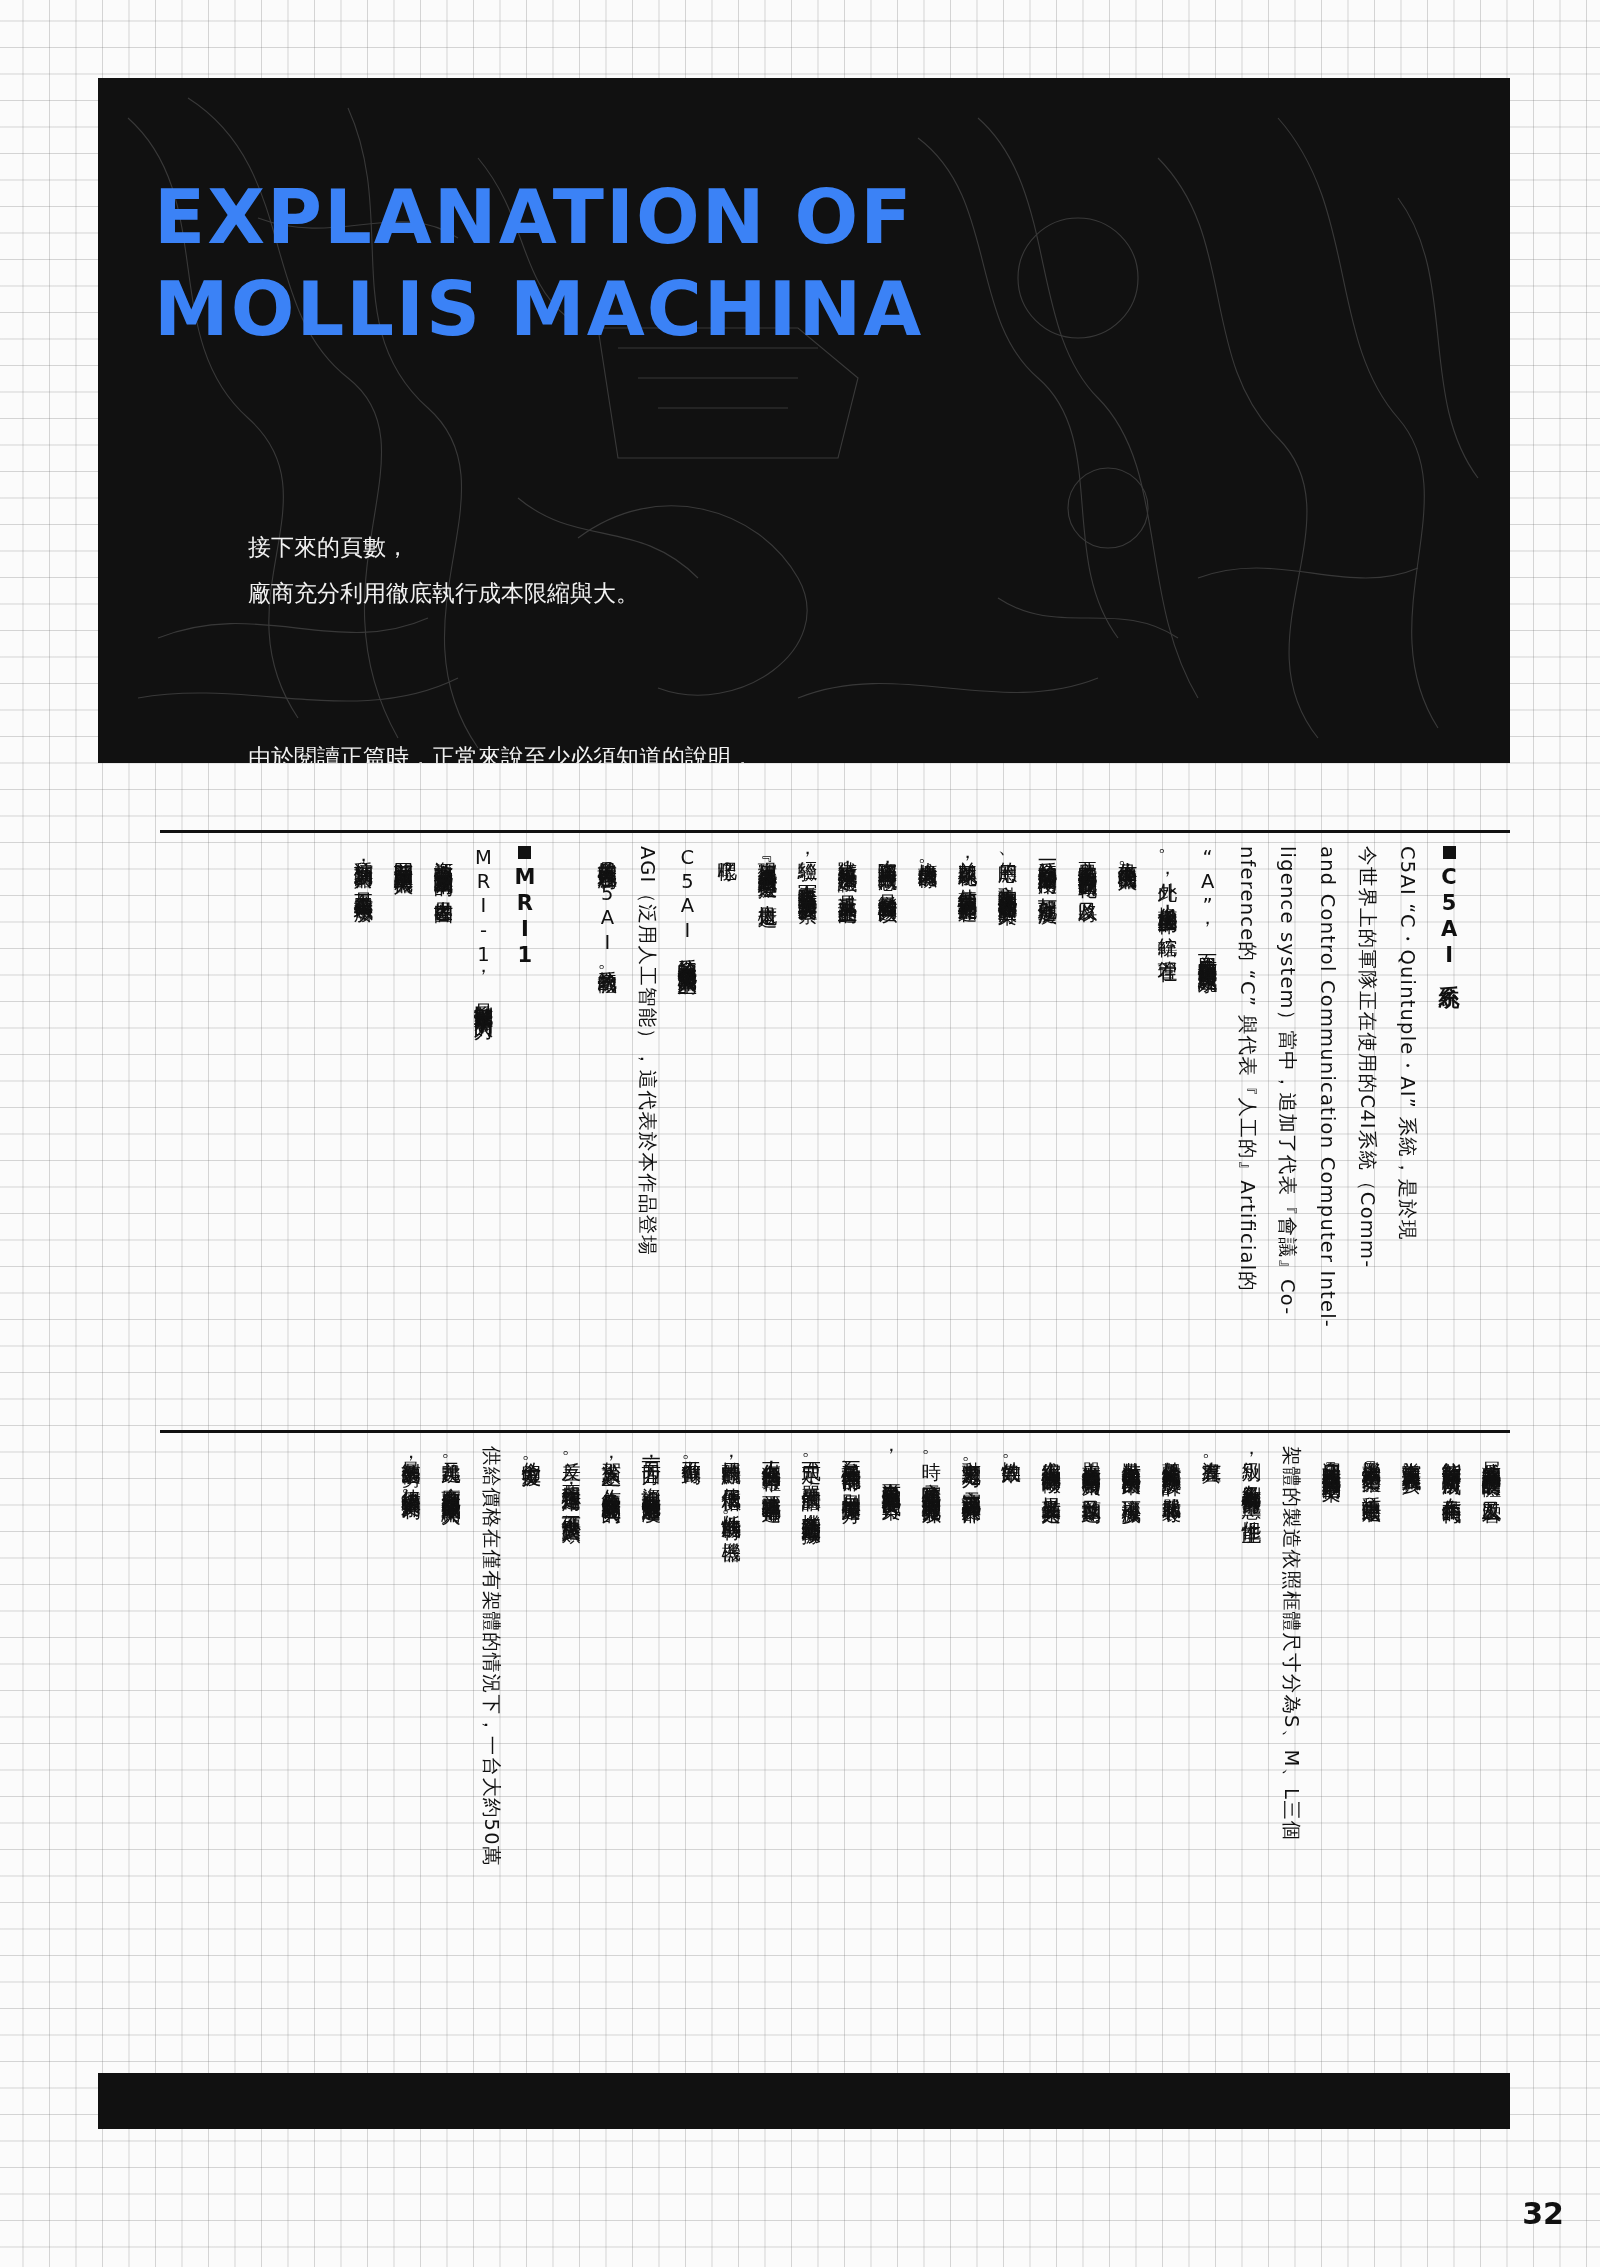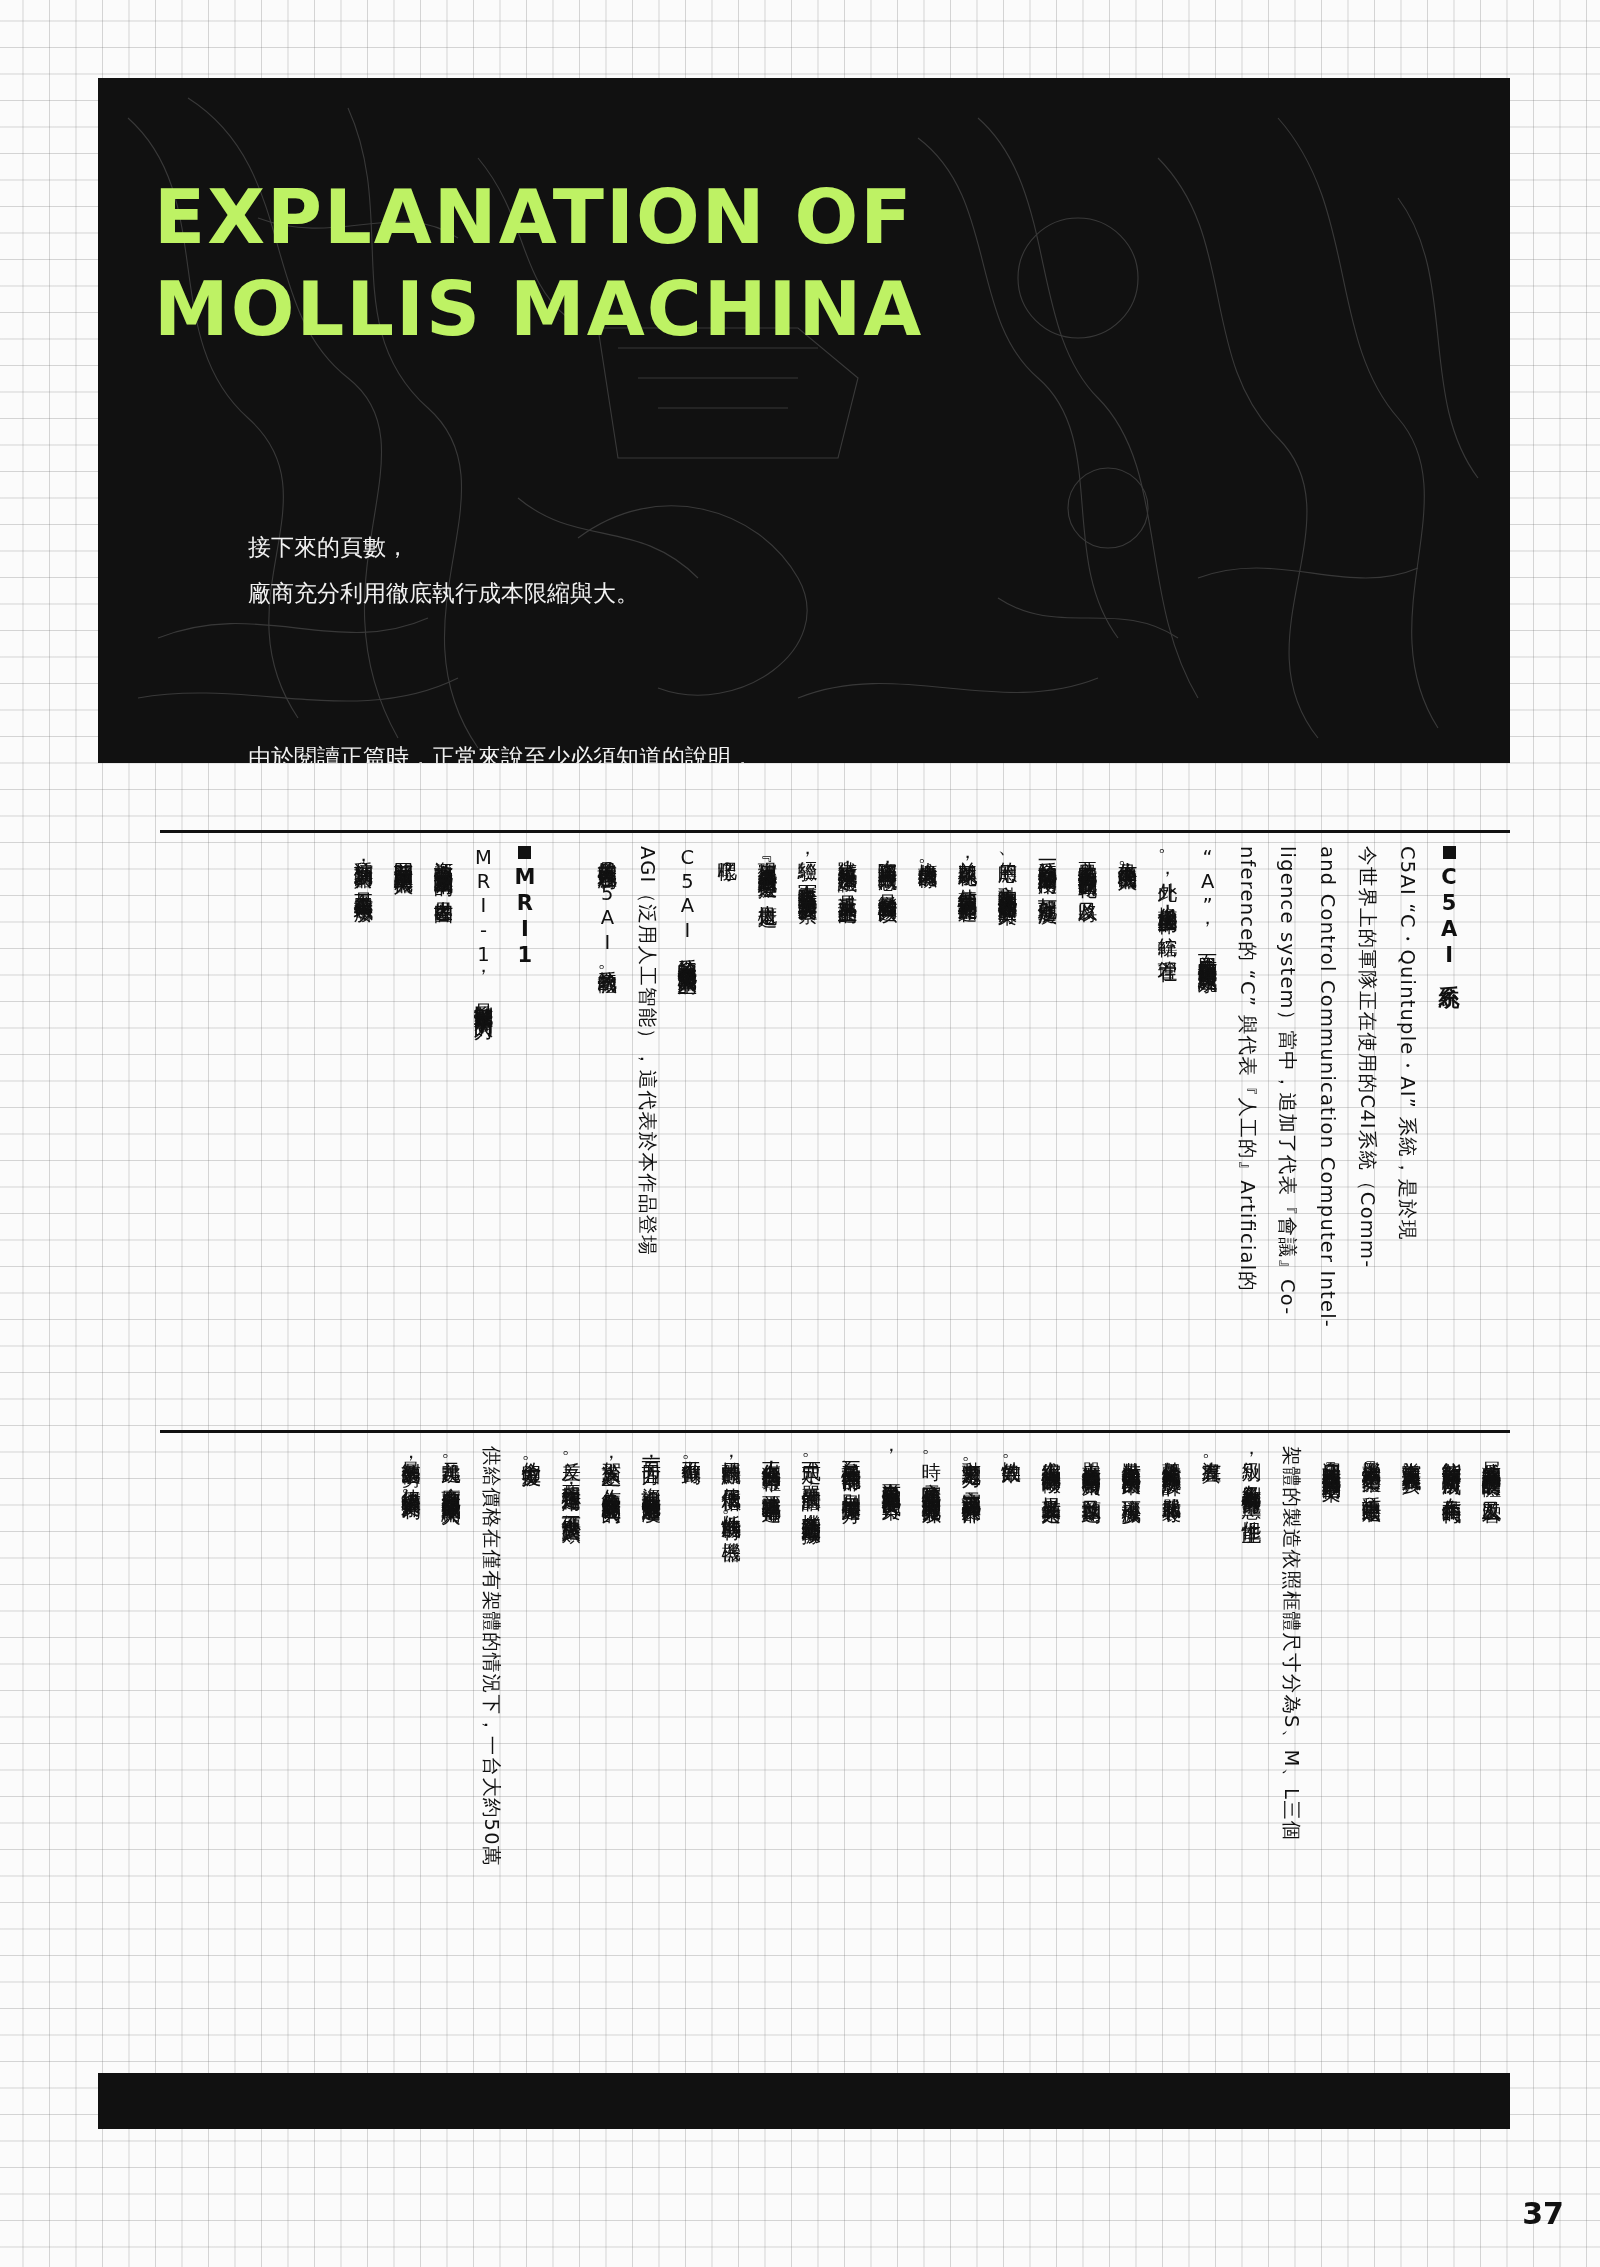--- a/index.html
+++ b/index.html
@@ -28,21 +28,21 @@
     background:#111111;
     overflow:hidden;
   }
   
   #hero .sketch{
     position:absolute;inset:0;
     opacity:.30;
   }
   #hero-title{
     position:absolute;left:56px;top:94px;
-    color:#bef264;
+    color:#3b82f6;
     font-family:"DejaVu Sans","Liberation Sans",sans-serif;
     font-weight:bold;
     font-size:75px;
     letter-spacing:2px;
     line-height:1.22;
     white-space:pre-line;
   }
   #hero-body{
     position:absolute;left:150px;top:400px;
     color:#f2f2f2;
@@ -222,13 +222,13 @@
   <div class="vcol" style="height:585px;">而另一方面，資訊處理和射擊能力則是遙遙凌</div>
   <div class="vcol" style="height:585px;">駕於人類之上，作為步兵的優缺點有極為巨大的</div>
   <div class="vcol" style="height:585px;">反差。想要穩定進行運用，便不可缺少來自人類</div>
   <div class="vcol" style="height:585px;">的全方位支援。</div>
   <div class="vcol latin" style="height:585px;">供給價格在僅有架體的情況下，一台大約50萬</div>
   <div class="vcol" style="height:585px;">美元起跳。廠商充分利用徹底執行成本限縮與大</div>
   <div class="vcol" style="height:585px;">量製造的優勢，使得價格大幅受到抑制。</div>
 </div>
 
 <div id="bottombar"></div>
-<div id="pagenum">37</div>
+<div id="pagenum">32</div>
 
 </body></html>

